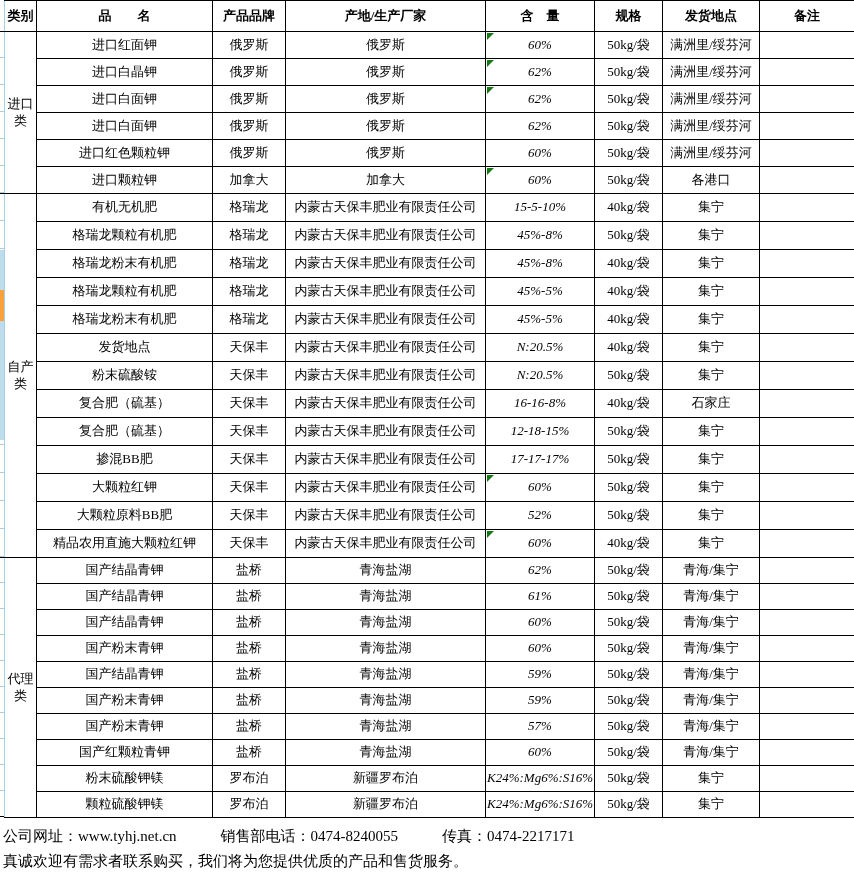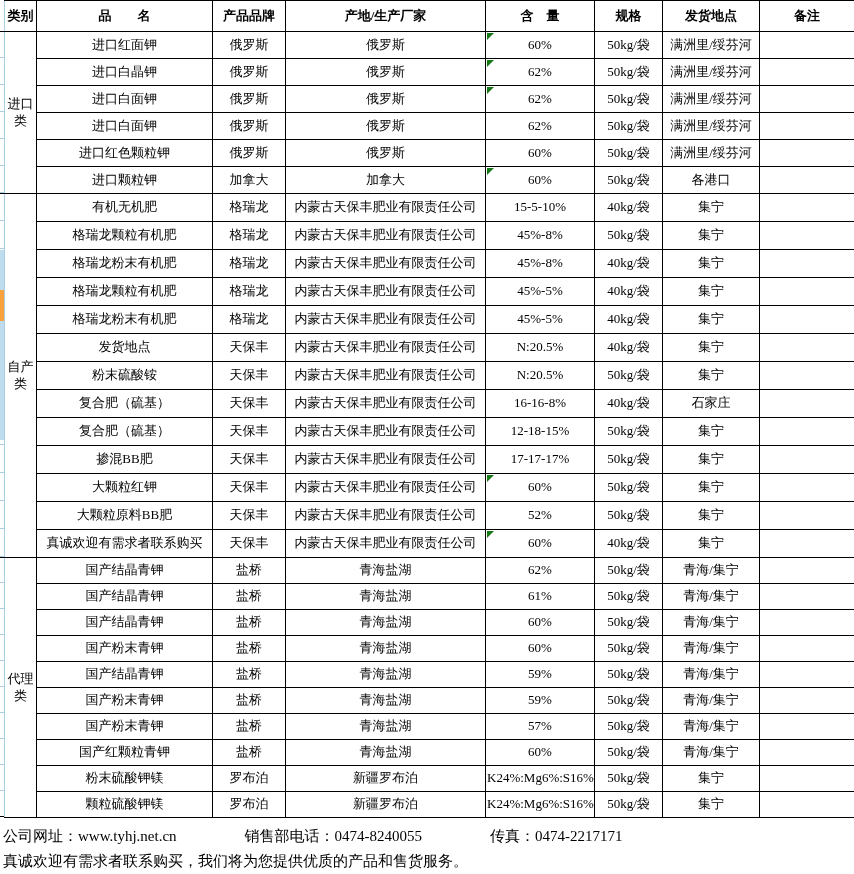--- a/index.html
+++ b/index.html
@@ -30,28 +30,28 @@
     border:1px solid #000; padding:0 1px; text-align:center; vertical-align:middle;
     font-size:13px; line-height:1.15; overflow:hidden; white-space:nowrap;
   }
   thead tr { height:31px; }
   th { font-weight:bold; font-size:13px; }
   tr.secA { height:27px; }
   tr.secB { height:28px; }
   tr.secC { height:26px; }
   td.cat { white-space:normal; line-height:1.3;text-align:center; }
   .bl { border-left:1px solid var(--grid); }
-  td.content-cell { position:relative; }
+  td.content-cell { position:relative;font-style:italic; }
   .tri {
     position:absolute; top:1px; left:1px; width:0; height:0;
     border-top:7px solid var(--tri); border-right:7px solid transparent;
   }
 
   .footer { position:absolute; left:3px; top:826px; width:848px; font-size:15px; }
-  .footer-line1 { display:flex; white-space:pre; line-height:21px;gap:24px; }
+  .footer-line1 { display:flex; white-space:pre; line-height:21px; }
   .footer-line1 span { margin-right:44px; }
   .footer-line2 { line-height:21px; margin-top:4px; white-space:pre; }
 </style>
 </head>
 <body>
 
 <div class="sheet">
 
   <div class="strip">
     <div class="dashA"></div>
@@ -248,21 +248,21 @@
         <tr class="secB">
           <td>大颗粒原料BB肥</td>
           <td>天保丰</td>
           <td>内蒙古天保丰肥业有限责任公司</td>
           <td class="content-cell">52%</td>
           <td>50kg/袋</td>
           <td>集宁</td>
           <td></td>
         </tr>
         <tr class="secB">
-          <td>真诚欢迎有需求者联系购买</td>
+          <td>精品农用直施大颗粒红钾</td>
           <td>天保丰</td>
           <td>内蒙古天保丰肥业有限责任公司</td>
           <td class="content-cell">60%<span class="tri"></span></td>
           <td>40kg/袋</td>
           <td>集宁</td>
           <td></td>
         </tr>
         <tr class="secC">
           <td rowspan="10" class="cat bl">代理类</td>
           <td>国产结晶青钾</td>

